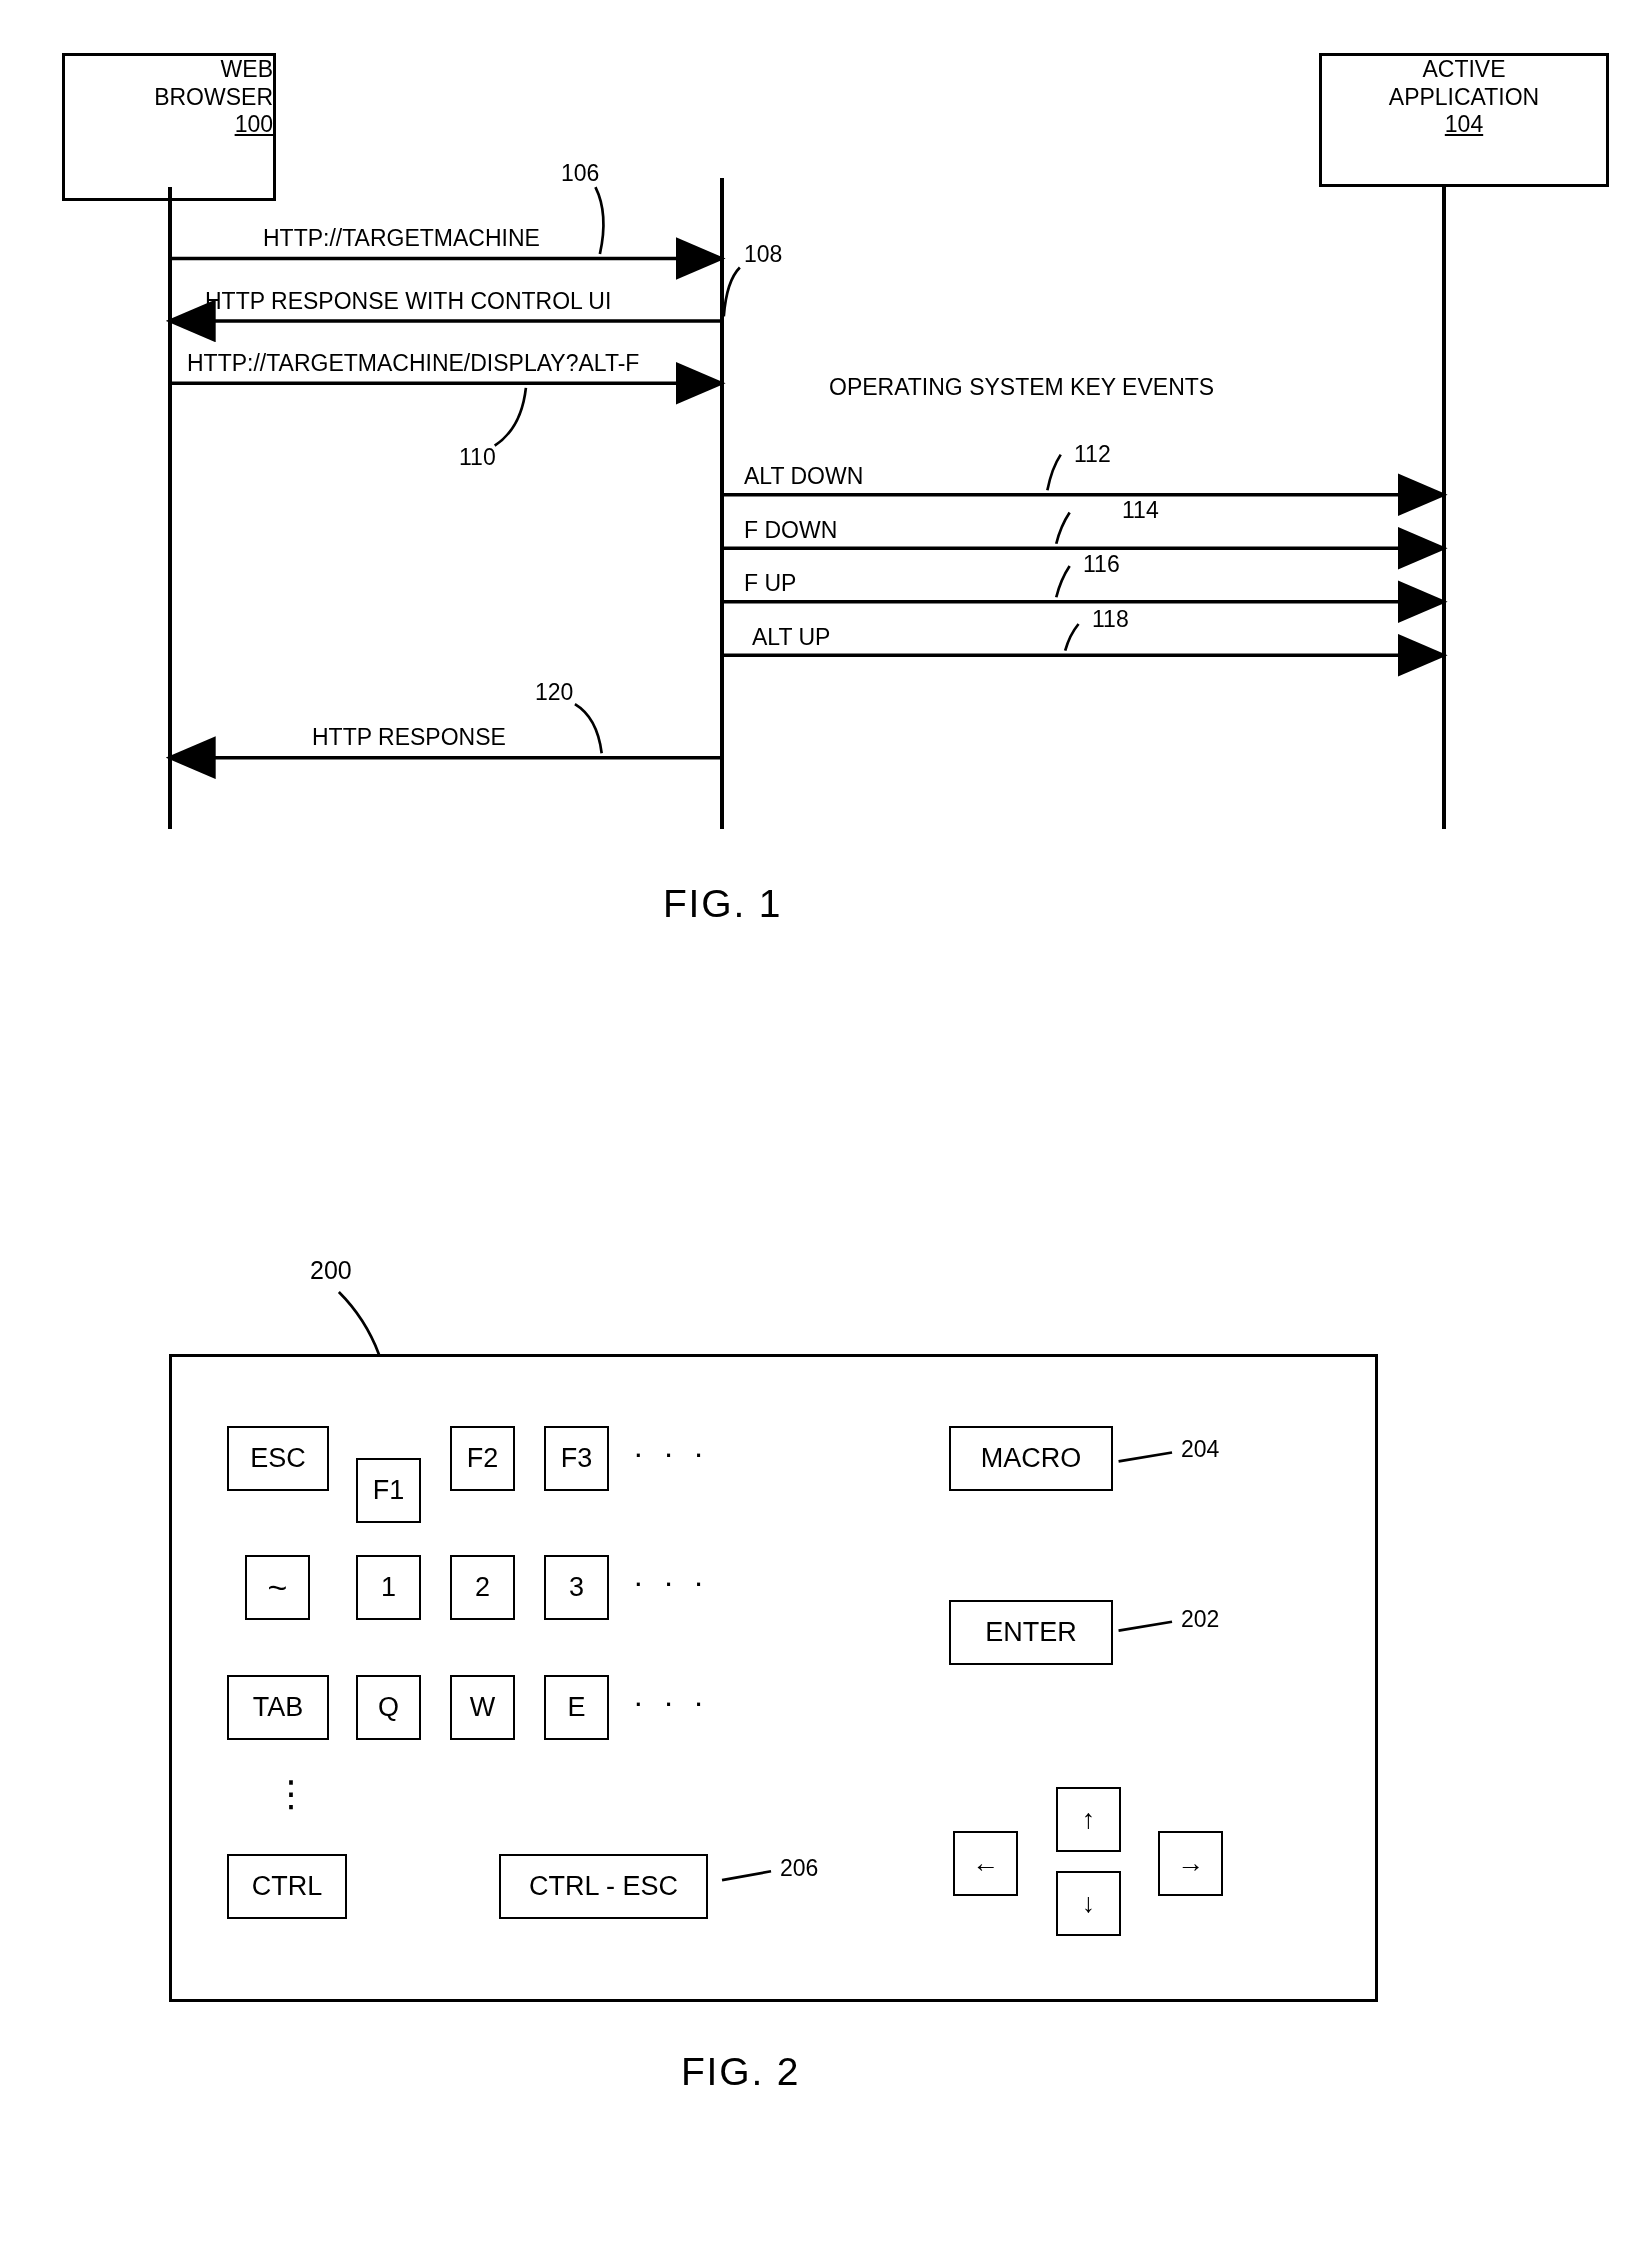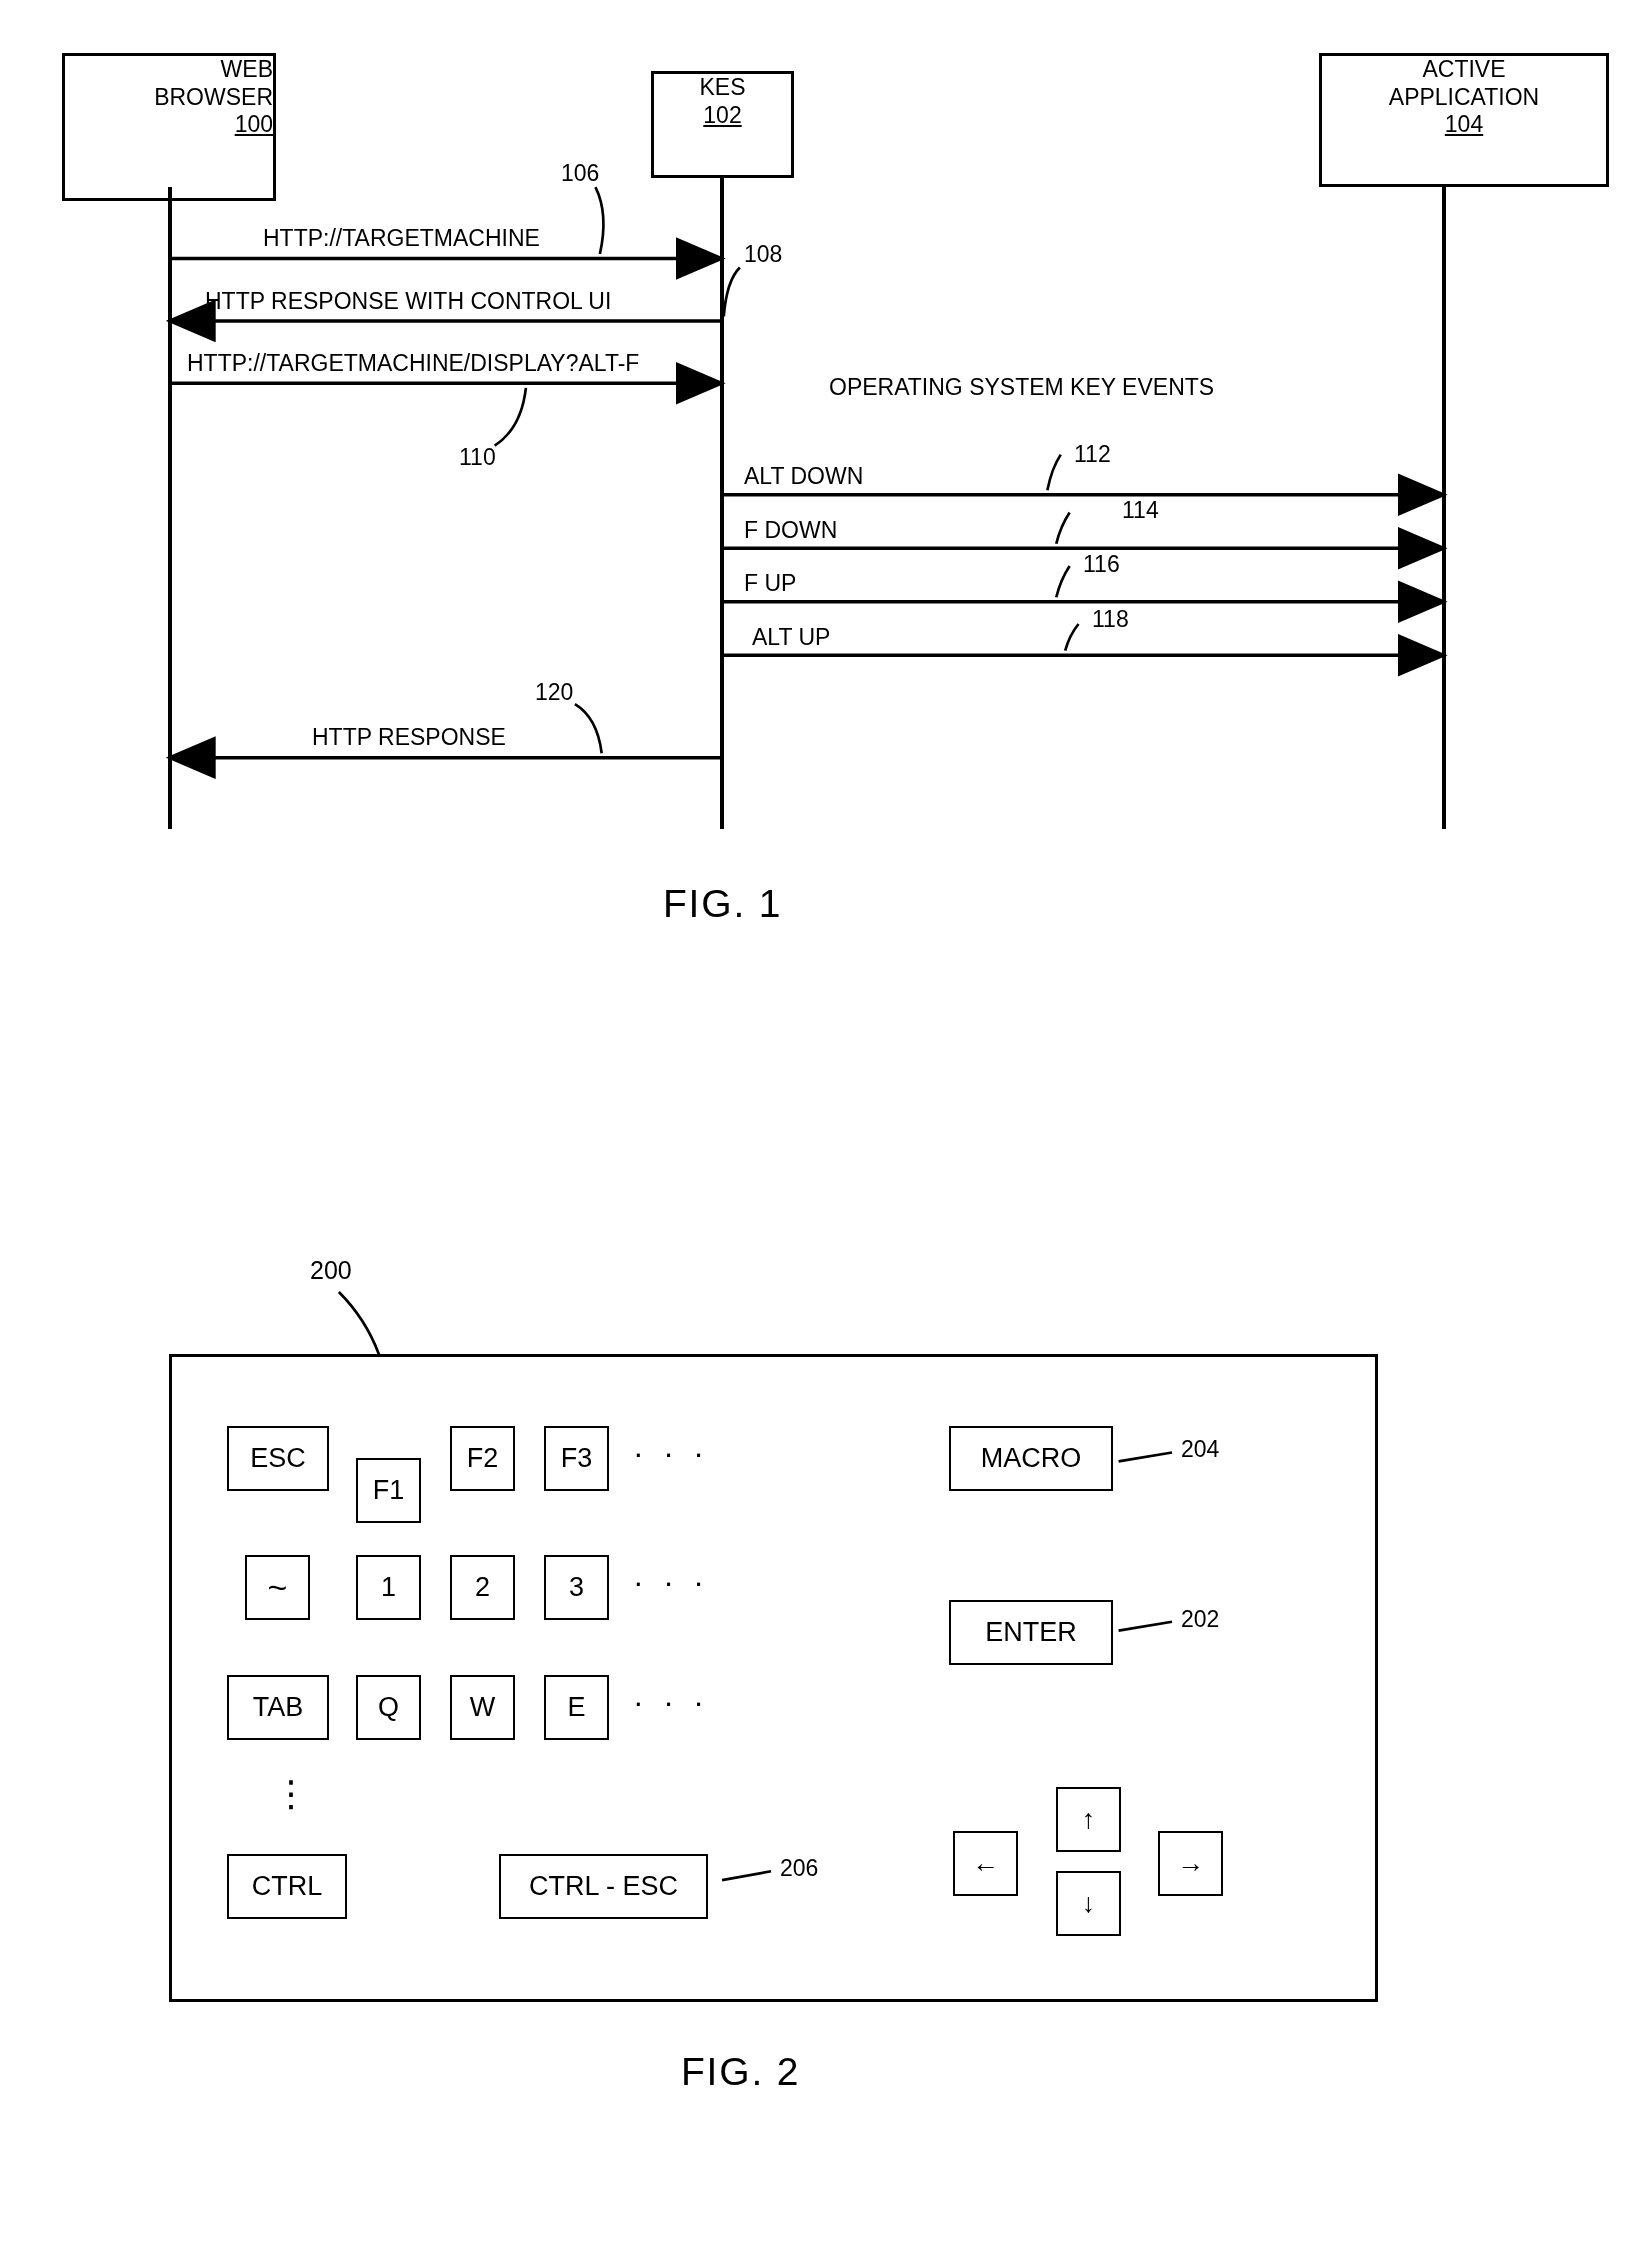--- a/index.html
+++ b/index.html
@@ -27,24 +27,20 @@
 <body>
 
 <div class="page">
 
   <div class="abs box" style="left:62px;top:53px;width:214px;height:148px;text-align:right;">
     <span class="line">WEB</span>
     <span class="line">BROWSER</span>
     <span class="line ul">100</span>
   </div>
 
-  <div class="abs box" style="left:651px;top:71px;width:143px;height:107px;">
-    <span class="line">KES</span>
-    <span class="line ul">102</span>
-  </div>
 
   <div class="abs box" style="left:1319px;top:53px;width:290px;height:134px;">
     <span class="line">ACTIVE</span>
     <span class="line">APPLICATION</span>
     <span class="line ul">104</span>
   </div>
 
   <div class="lifeline" style="left:168px;top:187px;height:642px;"></div>
   <div class="lifeline" style="left:720px;top:178px;height:651px;"></div>
   <div class="lifeline" style="left:1442px;top:187px;height:642px;"></div>

